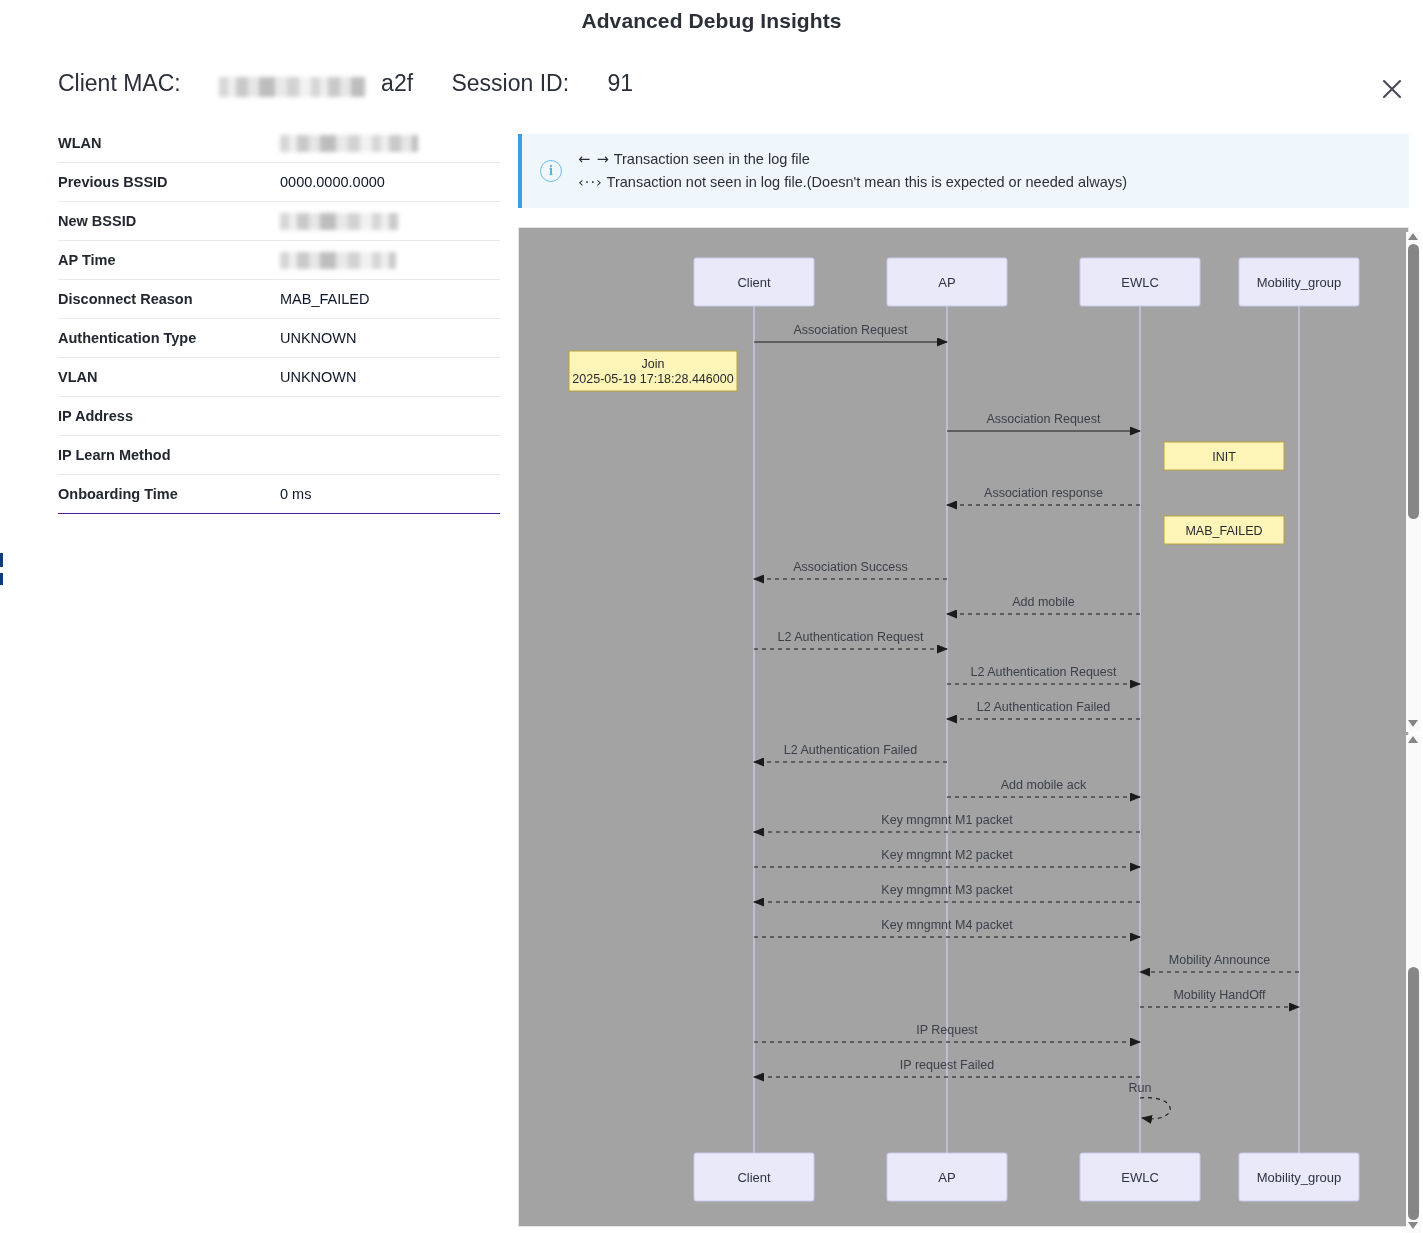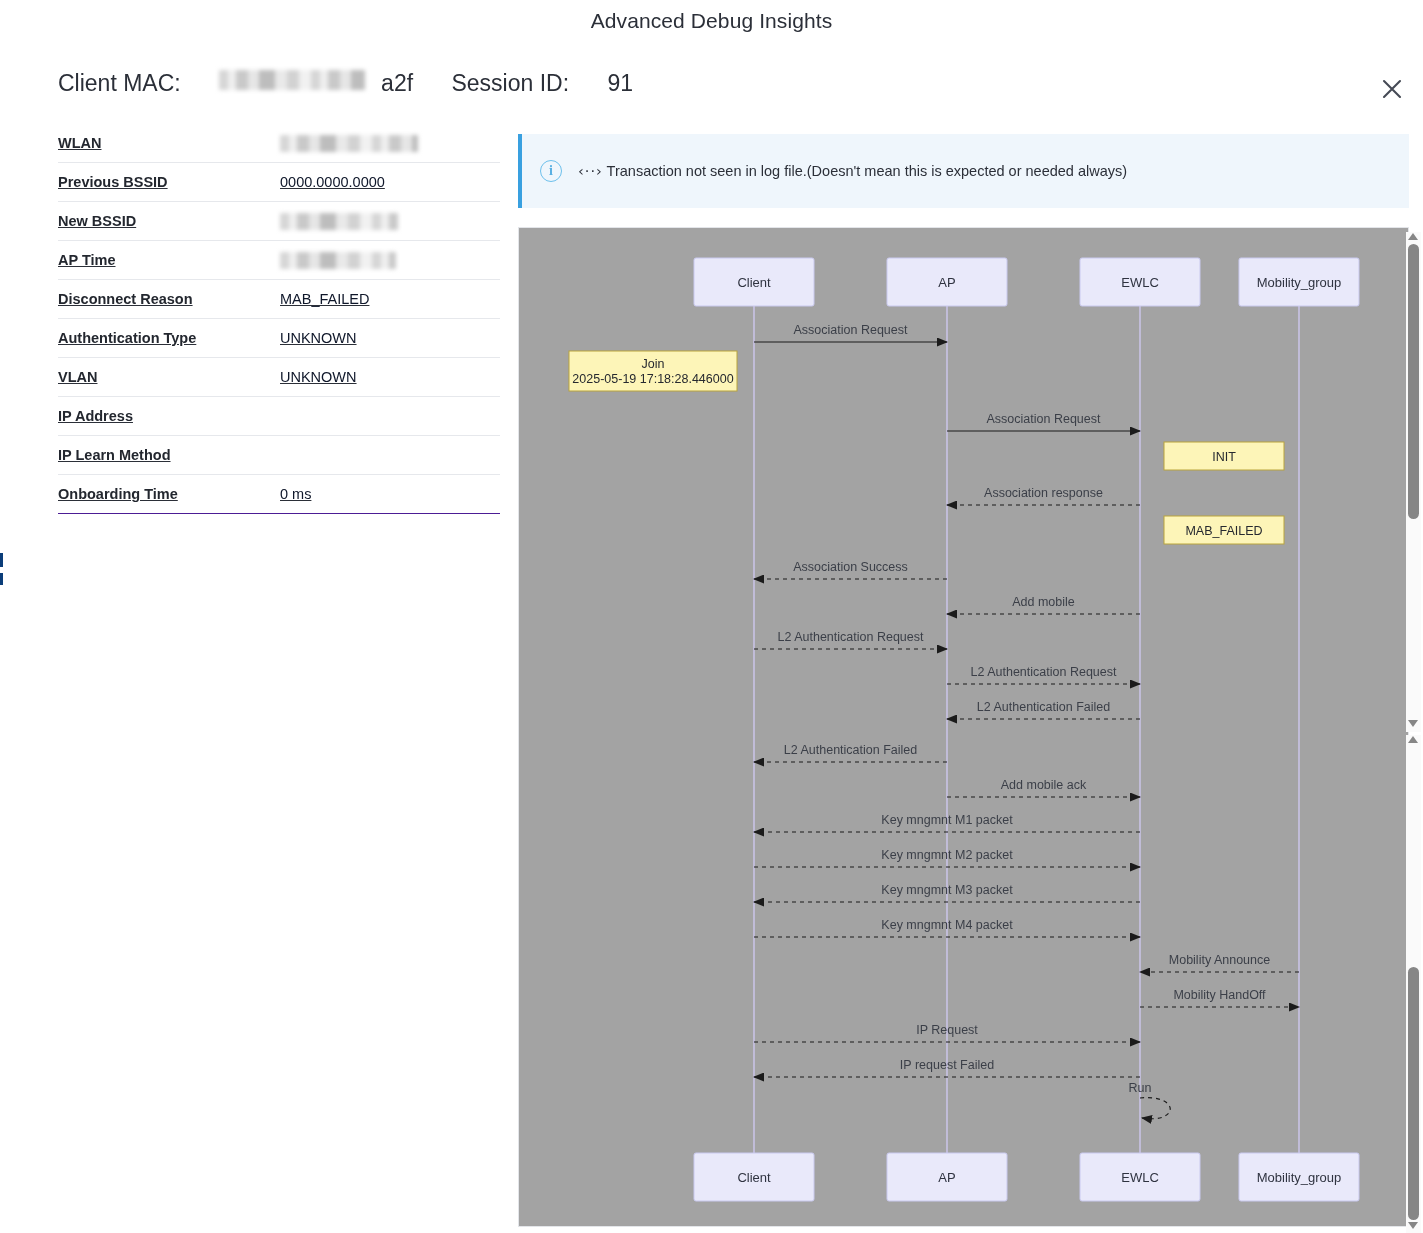--- a/index.html
+++ b/index.html
@@ -13,27 +13,27 @@
   }
   #root { position: relative; width: 1423px; height: 1233px; background: #fff; }
 
   
   .edge-sliver { position: absolute; left: 0; width: 3px; background: #0b3d79; }
 
   
   .page-title {
     position: absolute; top: 9px; left: 0; width: 1423px;
     text-align: center;
-    font-size: 21px; font-weight: 400; letter-spacing: .1px;
+    font-size: 21px; font-weight: 700; letter-spacing: .1px;
     color: #2b2f38;
   }
   .mac-bar {
     position: absolute; top: 70px; left: 58px;
     font-size: 23px; font-weight: 400; color: #2b2f38;
-    display: flex; align-items: flex-start; gap: 16px;
+    display: flex; align-items: flex-end; gap: 16px;
     white-space: pre;
   }
   .redact {
     display: inline-block; height: 20px; vertical-align: -3px;
     background:
       repeating-linear-gradient(90deg,
         #d6d6d6 0px, #d6d6d6 9px,
         #efefef 9px, #efefef 17px,
         #c9c9c9 17px, #c9c9c9 29px,
         #e6e6e6 29px, #e6e6e6 40px,
@@ -54,21 +54,20 @@
 
   
   .details {
     position: absolute; left: 58px; top: 124px; width: 442px;
   }
   .det-row {
     display: flex; align-items: center;
     height: 39px;
     border-bottom: 1px solid #e6e8ec;
     font-size: 14.5px;
-    text-decoration: underline;
   }
   .det-row:last-child { border-bottom: 1px solid #4c1d95; }
   .det-key { width: 222px; font-weight: 700; color: #23272f; }
   .det-val { flex: 1; font-weight: 400; color: #0f172a; font-size: 14.5px; }
   .det-val .redact { height: 17px; vertical-align: -3px; }
 
   
   .info-banner {
     position: absolute; left: 518px; top: 134px;
     width: 891px; height: 74px;
@@ -167,20 +166,24 @@
       </div>
       <div class="det-row">
         <div class="det-key">Onboarding Time</div>
         <div class="det-val">0 ms</div>
       </div>
     </div>
 
   <div class="info-banner">
     <div class="info-icon">i</div>
     <div class="info-lines">
+      <div>
+        <span class="glyph">← →</span>
+        <span>Transaction seen in the log file</span>
+      </div>
       <div>
         <span class="glyph">‹··›</span>
         <span>Transaction not seen in log file.(Doesn't mean this is expected or needed always)</span>
       </div>
     </div>
   </div>
 
   <div class="diagram-panel">
     <div class="diagram-inner">
       <svg id="seq-svg" width="875" height="998" viewBox="0 0 875 998">

